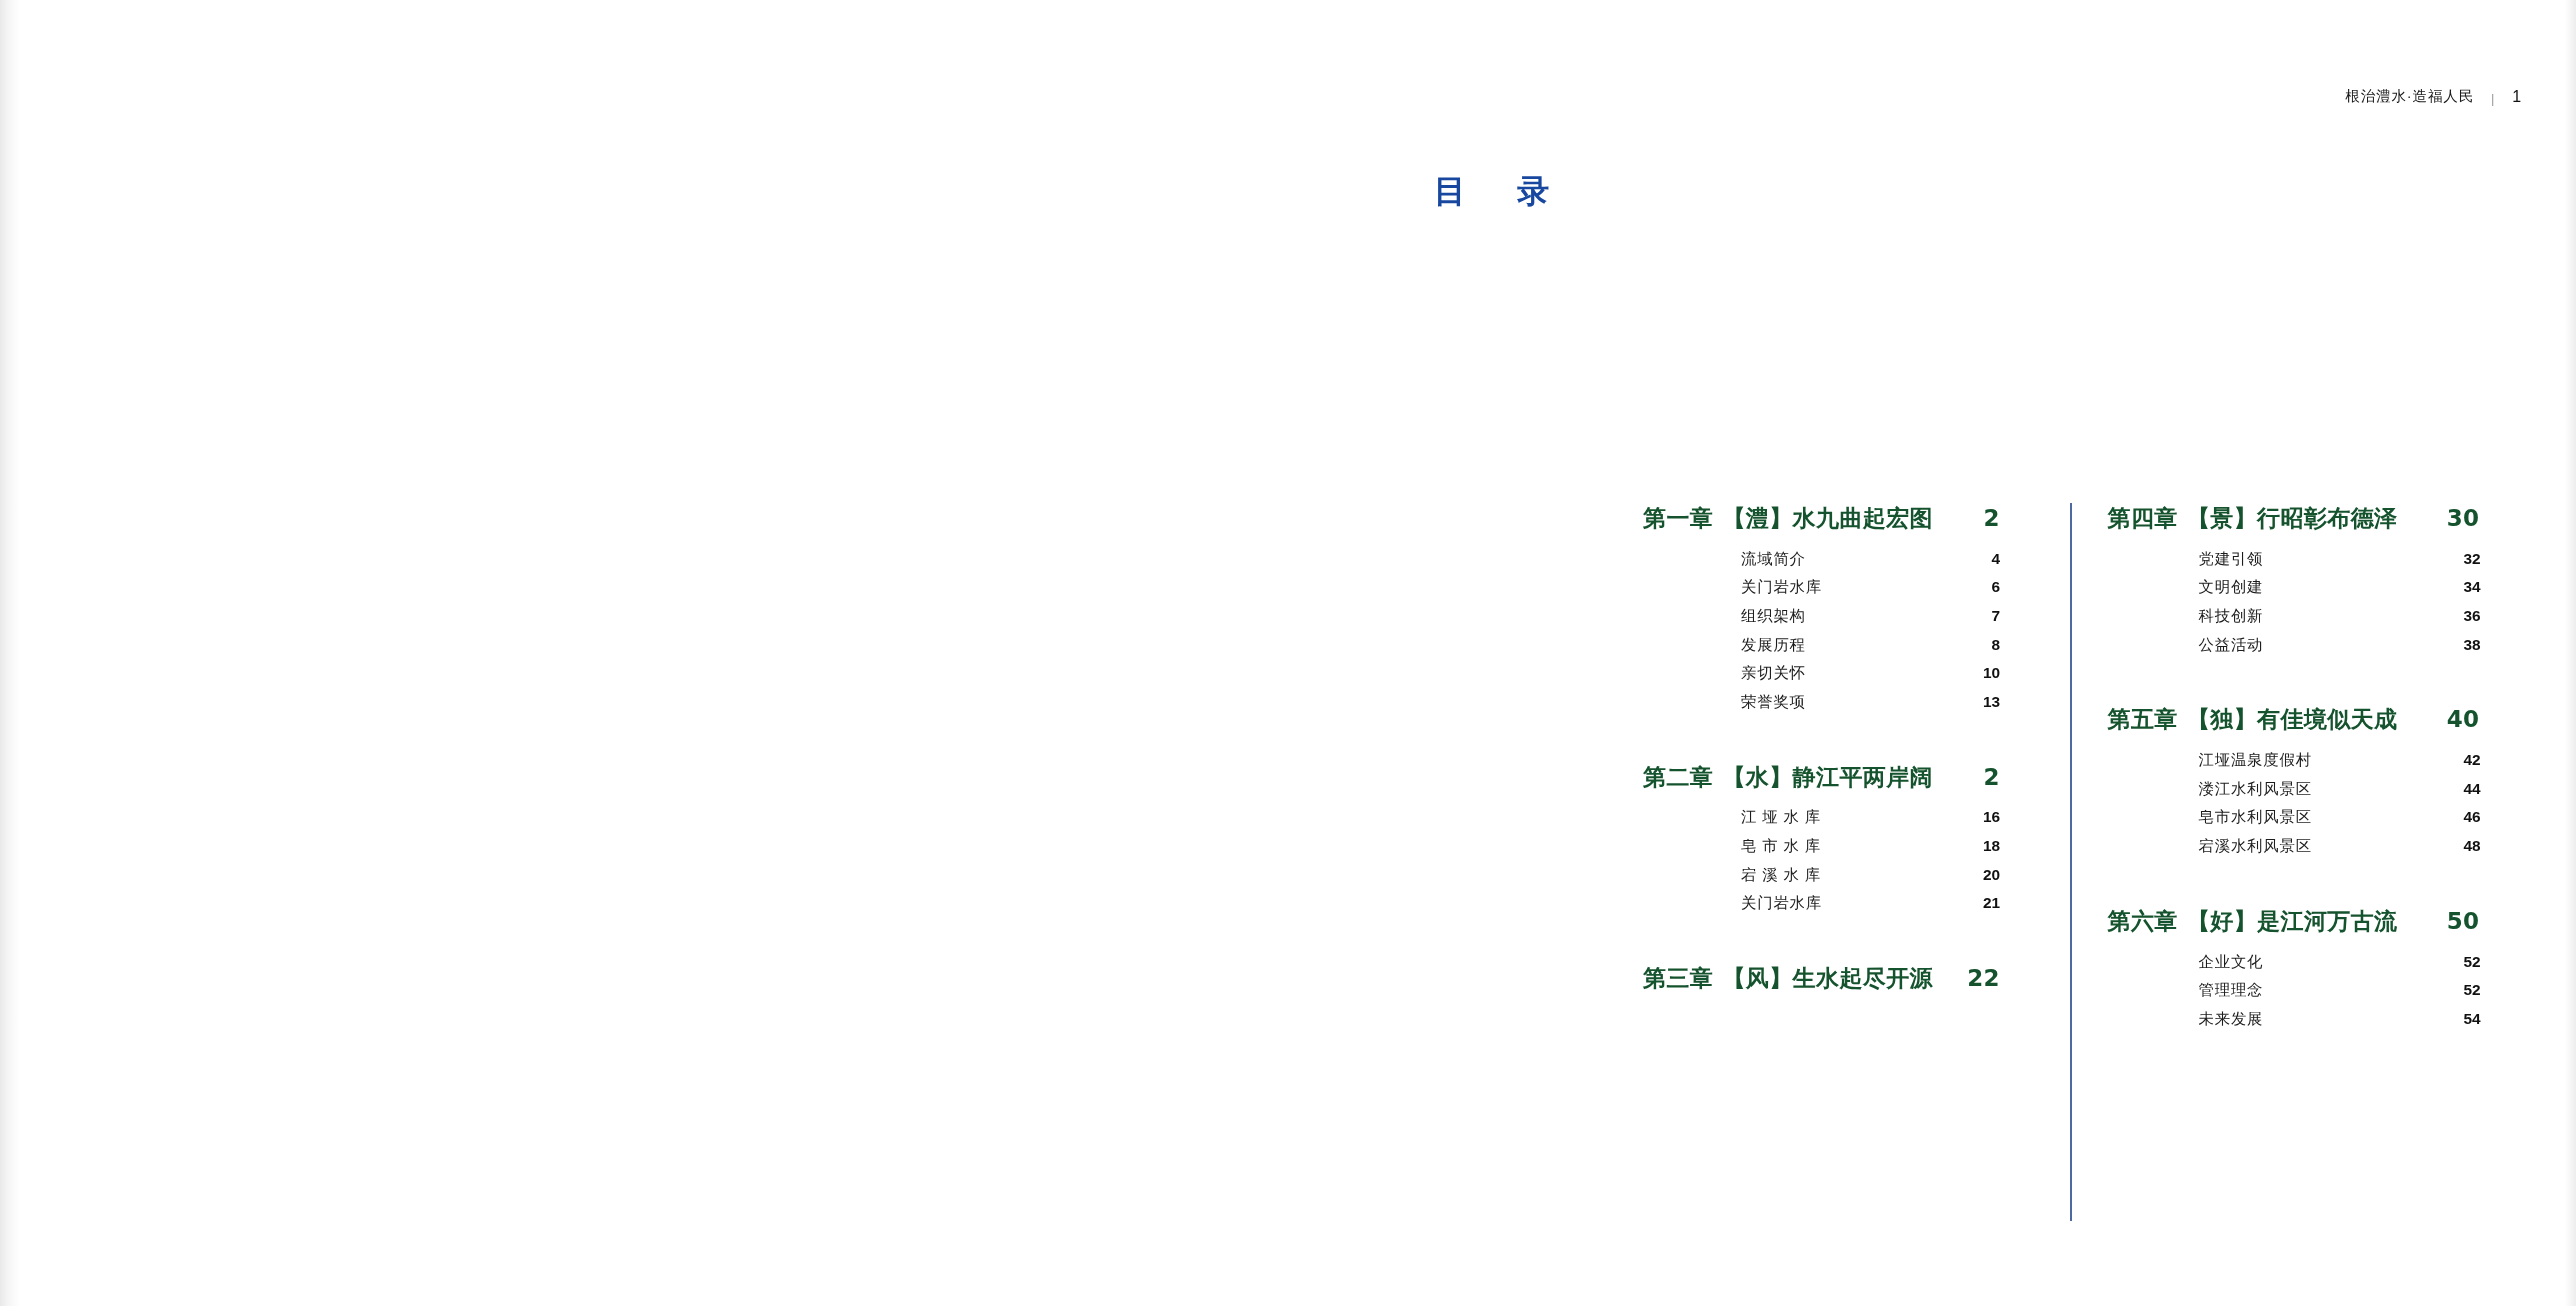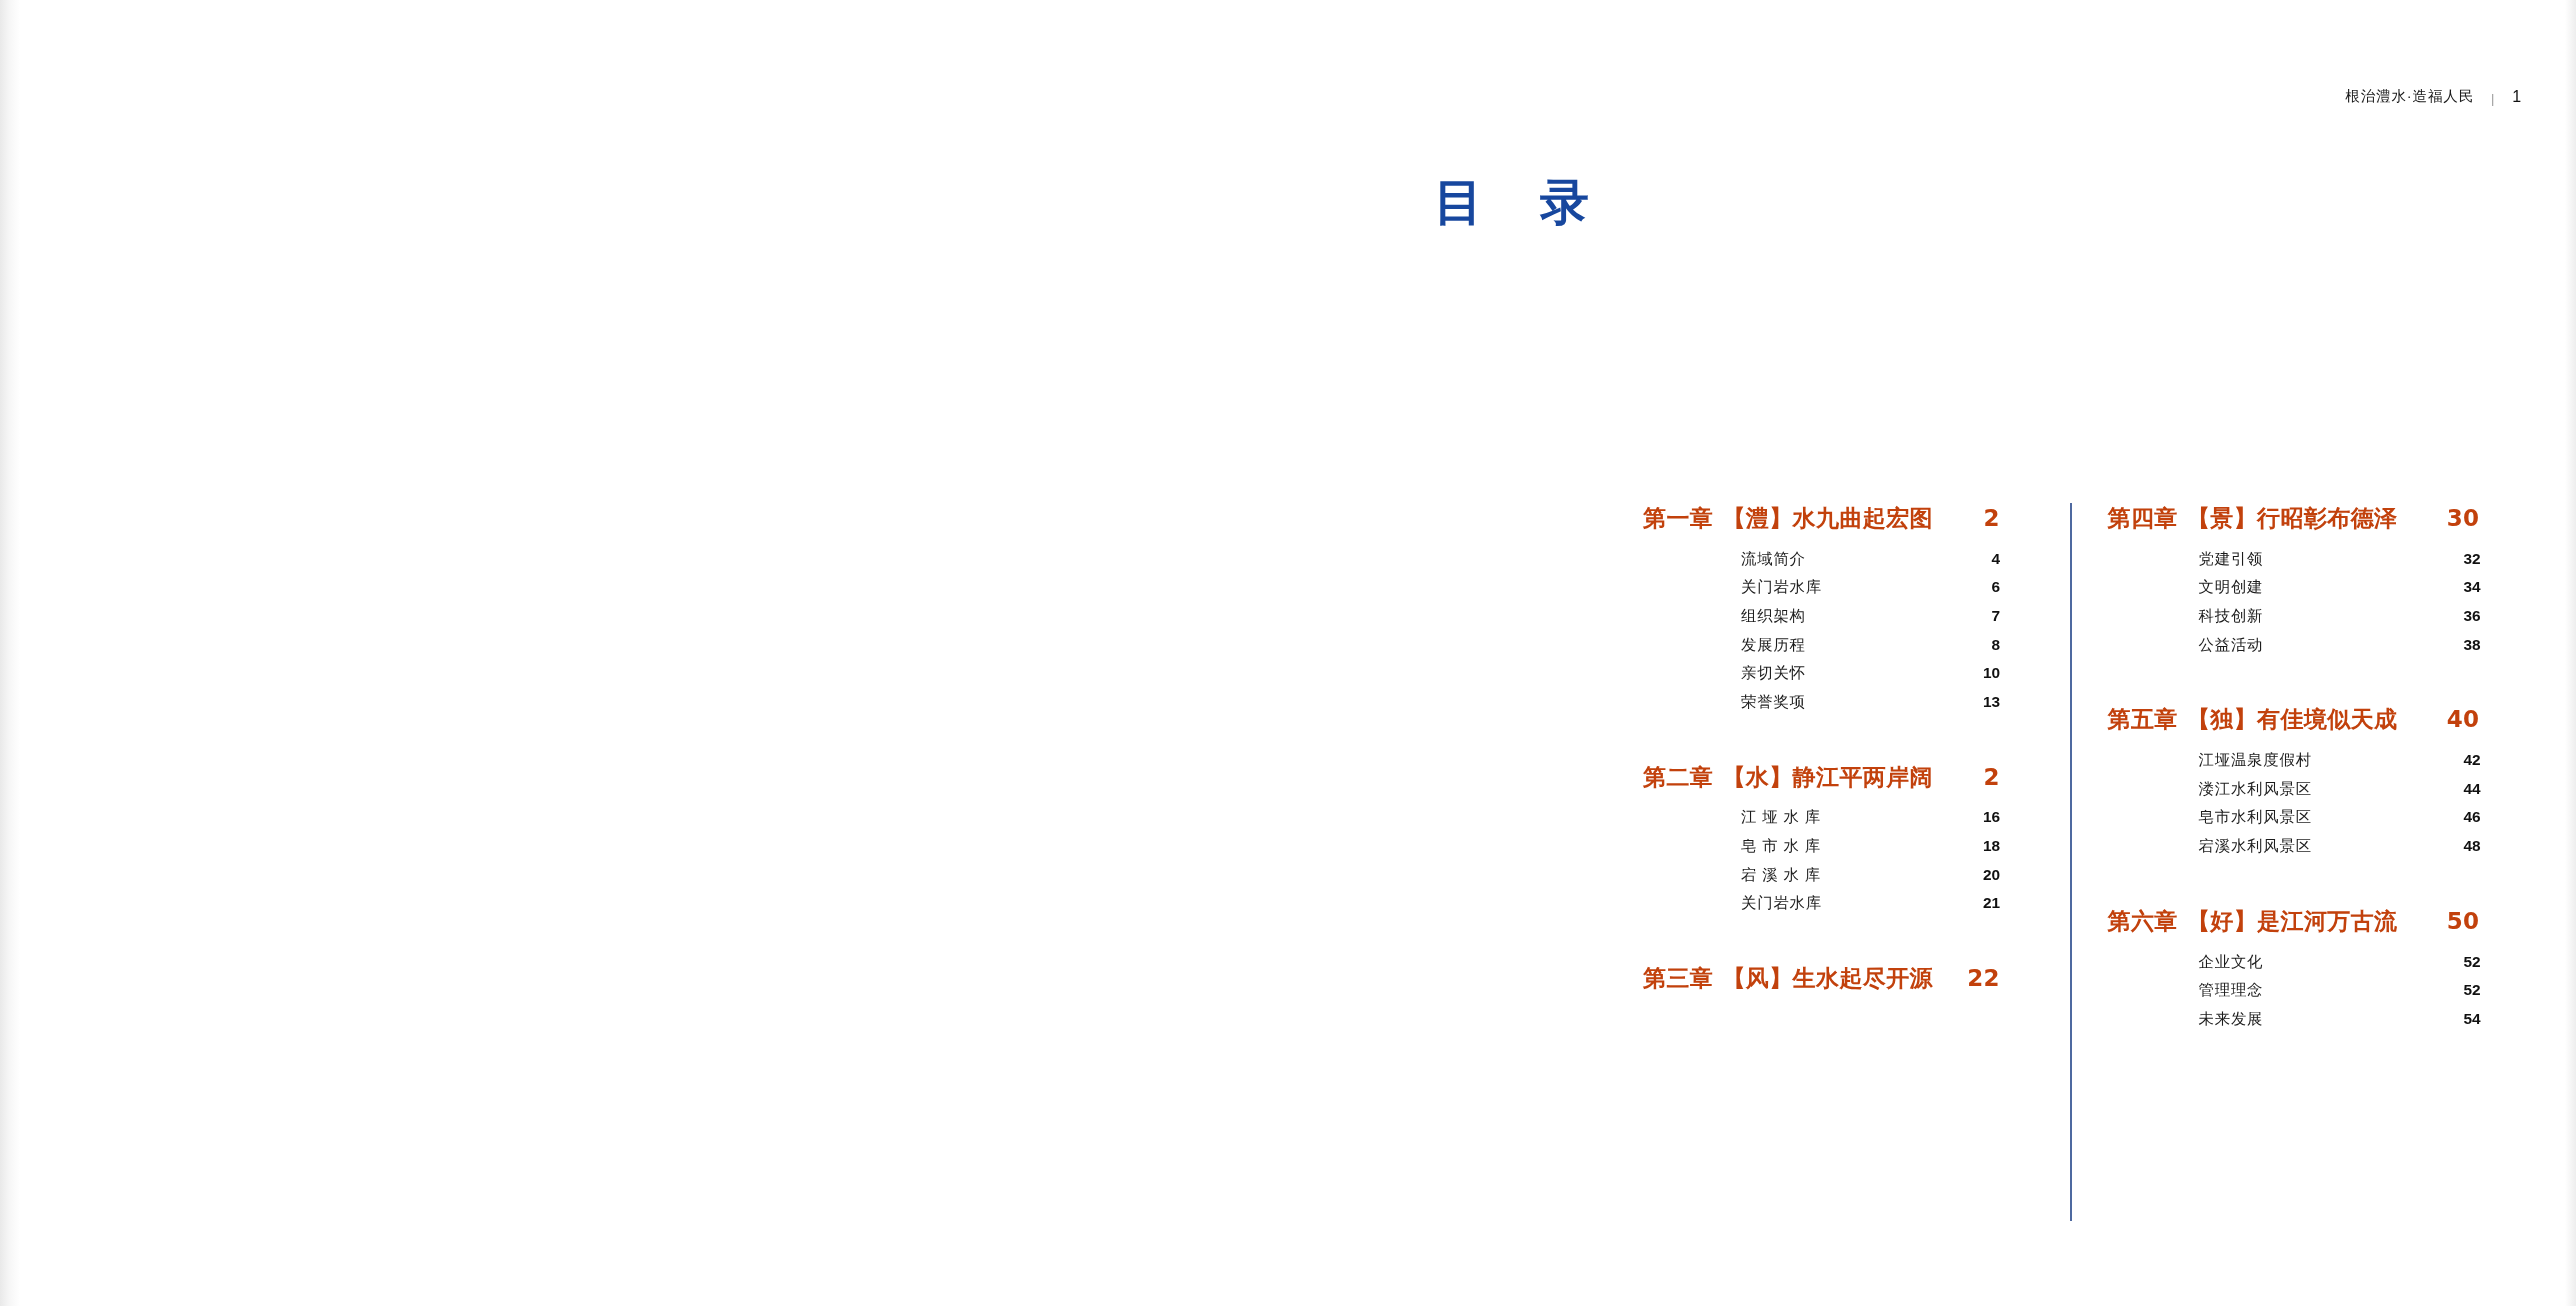--- a/index.html
+++ b/index.html
@@ -58,21 +58,21 @@
   .running-header .pagenum {
     font-size: 16px;
     color: #111;
   }
 
   
   .toc-title {
     position: absolute;
     left: 1434px;
     top: 170px;
-    font-size: 49px;
+    font-size: 32px;
     font-weight: bold;
     color: #17479e;
     letter-spacing: 20px;
     font-family: "DejaVu Sans", "Liberation Sans", sans-serif;
   }
 
   
   .columns {
     position: absolute;
     left: 1643px;
@@ -100,21 +100,21 @@
 
   .chapter {
     margin-bottom: 0px;
   }
   .chapter + .chapter {
     margin-top: 45px;
   }
   .chapter-head {
     display: flex;
     align-items: baseline;
-    color: #c2410c;
+    color: #14532d;
     font-weight: bold;
     font-size: 23px;
     letter-spacing: 0.4px;
     white-space: nowrap;
     font-family: "DejaVu Sans", "Liberation Sans", sans-serif;
   }
   .chapter-head .ch-label { margin-right: 9.2px; }
   .chapter-head .ch-name { flex: 0 0 auto; }
   .chapter-head .ch-page {
     margin-left: auto;

